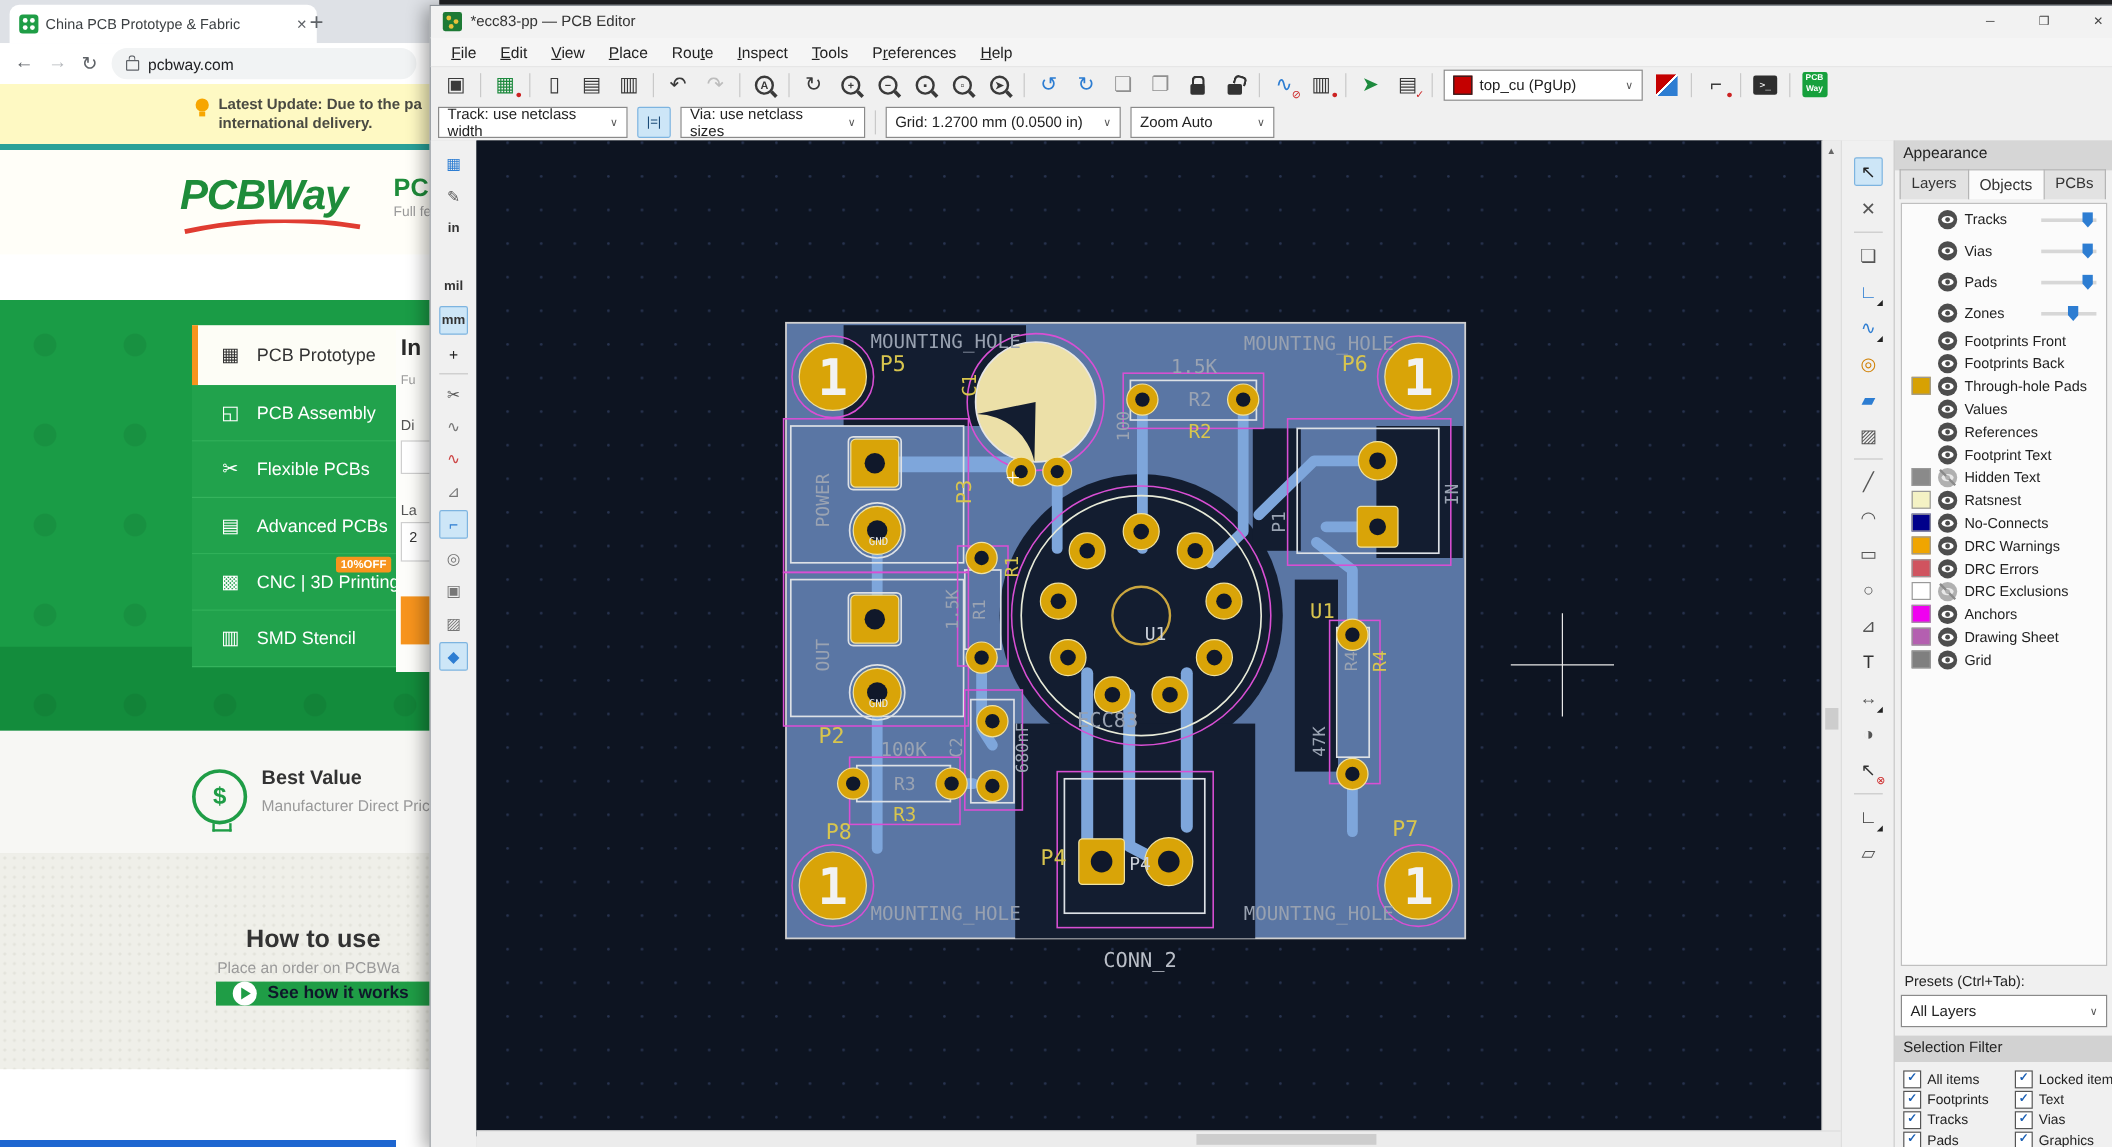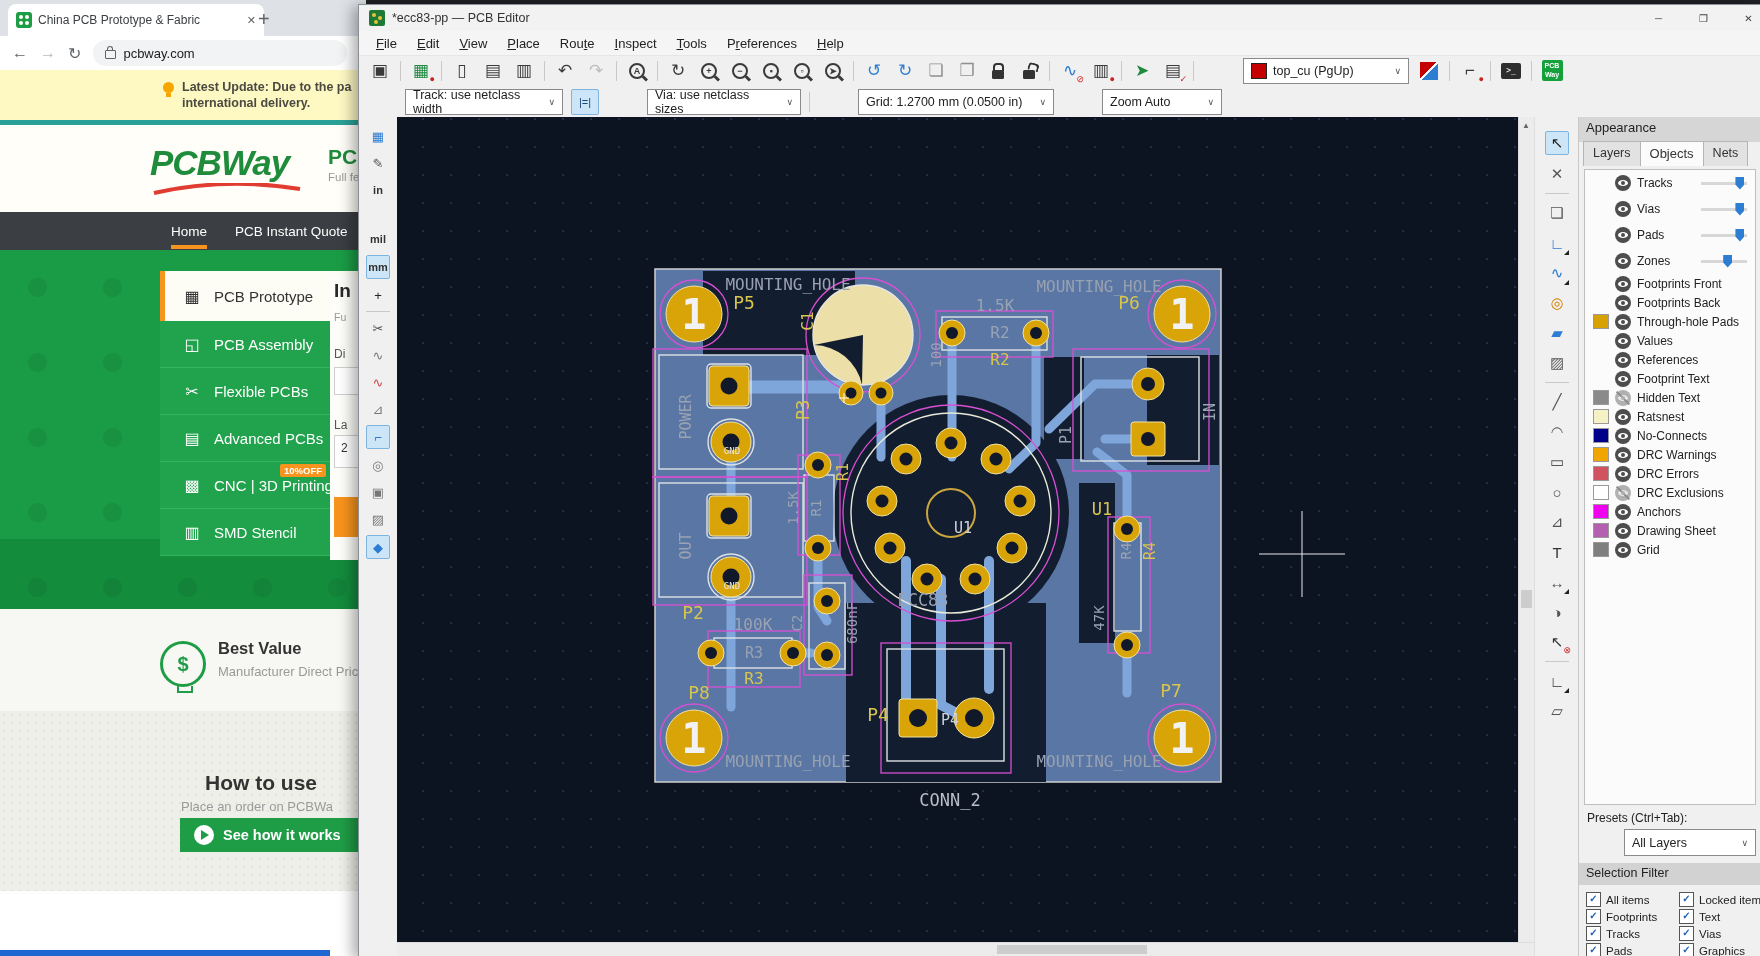--- a/index.html
+++ b/index.html
@@ -62,21 +62,21 @@
   #bestvalue{position:absolute;left:0;top:609px;width:100%;height:102px;background:#f7f7f4;border-bottom:1px solid #e4e4e0;}
   .bv-ico{position:absolute;left:160px;top:32px;width:40px;height:40px;border:3px solid #1f9d46;border-radius:50%;
        color:#1f9d46;font-size:20px;font-weight:bold;text-align:center;line-height:40px;}
   .bv-ico::after{content:"";position:absolute;left:14px;bottom:-9px;width:12px;height:5px;border:2px solid #1f9d46;border-top:none;}
   .bv-title{position:absolute;left:218px;top:30px;font-size:16.5px;font-weight:bold;color:#333;}
   .bv-sub{position:absolute;left:218px;top:55px;font-size:13px;color:#9a9a9a;white-space:nowrap;}
   #howto{position:absolute;left:0;top:711px;width:100%;height:180px;background:#efefe9;
        background-image:radial-gradient(#e3e3db 1px,transparent 1.5px);background-size:8px 8px;}
   .ht-title{position:absolute;left:205px;top:60px;font-size:21px;font-weight:bold;color:#333;}
   .ht-sub{position:absolute;left:181px;top:88px;font-size:13px;color:#9a9a9a;white-space:nowrap;}
-  .ht-btn{position:absolute;left:180px;top:107px;width:190px;height:34px;background:#1f9d46;color:#ffffff;display:flex;
+  .ht-btn{position:absolute;left:180px;top:107px;width:190px;height:20px;background:#1f9d46;color:#0f172a;display:flex;
        align-items:center;gap:9px;padding-left:14px;font-size:14.5px;font-weight:bold;}
   .play{width:20px;height:20px;background:#fff;border-radius:50%;position:relative;flex:none;}
   .play::after{content:"";position:absolute;left:7px;top:5px;border-left:8px solid #1f9d46;
        border-top:5px solid transparent;border-bottom:5px solid transparent;}
   #gift{position:absolute;left:0;top:891px;width:100%;height:65px;background:#fff;}
   .g-title{position:absolute;left:181px;top:8px;font-size:16px;font-weight:bold;color:#333;white-space:nowrap;}
   .g-title .free{color:#1f9d46;}
   .g-sub{position:absolute;left:181px;top:30px;font-size:12px;color:#9a9a9a;white-space:nowrap;}
   .g-count{position:absolute;left:181px;top:47px;font-size:14.5px;font-weight:bold;color:#333;}
   #bluebar{position:absolute;left:0;top:950px;width:330px;height:6px;background:#1e66d0;}
@@ -108,21 +108,21 @@
   .mag::after{content:"";position:absolute;width:6px;height:2.5px;background:#3a3a3a;transform:rotate(45deg);right:-5px;bottom:-3px;}
   .lock{width:12px;height:9px;background:#333;border-radius:1.5px;position:relative;margin-top:7px;}
   .lock::before{content:"";position:absolute;width:7px;height:6px;border:2px solid #333;border-bottom:none;
        border-radius:4px 4px 0 0;left:0.5px;top:-7px;}
   .lock.open::before{left:5px;transform:rotate(16deg);}
   .layerpair{width:18px;height:18px;background:linear-gradient(135deg,#c40000 0 46%,#fff 46% 54%,#2d7dd2 54% 100%);}
   .consoleico{width:20px;height:16px;background:#2e2e2e;border-radius:2px;color:#fff;font-size:8px;line-height:16px;text-align:center;font-family:"DejaVu Sans Mono",monospace;}
   .pcbwayico{width:21px;height:21px;background:#16a03c;border-radius:2px;color:#fff;font-size:7px;font-weight:bold;
        line-height:1.15;display:flex;align-items:center;justify-content:center;text-align:center;}
   .wcombo{border:1px solid #8a8a8a;background:#fff;height:24px;display:flex;align-items:center;gap:6px;
-       padding:0 7px;font-size:12.5px;color:#222;flex:none;justify-content:space-between;margin-left:40px;}
+       padding:0 7px;font-size:12.5px;color:#222;flex:none;justify-content:space-between;}
   .wcombo .chev{font-size:9px;color:#555;}
   .swatch14{width:14px;height:14px;border:1px solid #222;flex:none;}
   .sizebtn{width:26px;height:24px;background:#cde6f7;border:1px solid #7db4e0;border-radius:2px;display:flex;
        align-items:center;justify-content:center;font-size:11px;color:#1a4a77;flex:none;}
   
   #ltools{position:absolute;left:0;top:112px;width:38px;bottom:0;background:#f0f0f0;display:flex;flex-direction:column;
        align-items:center;gap:5px;padding-top:8px;border-right:1px solid #dedede;}
   #ltools .tool{font-size:13px;}
   #ltools .unit{font-size:11px;font-weight:bold;color:#333;}
   #rtools{position:absolute;right:182px;top:112px;width:44px;bottom:0;background:#f0f0f0;display:flex;flex-direction:column;
@@ -201,24 +201,20 @@
   </div>
   <div id="tealline"></div>
   <div id="logoarea">
     <div id="logo">PCBWay</div>
     <svg id="logo-swoosh" viewBox="0 0 150 12">
       <path d="M2,10 Q75,-6 148,6" stroke="#e03c31" stroke-width="4" fill="none"></path>
     </svg>
     <div id="hero-head">PCB</div>
     <div id="hero-sub">Full fea</div>
   </div>
-  <div id="sitenav">
-      <div class="nav-item active">Home</div>
-      <div class="nav-item">PCB Instant Quote</div>
-    </div>
   <div id="greensec">
     <div class="shade"></div>
     <div id="sidemenu">
         <div class="menu-item active">
           <span class="mico">▦</span>
           <span>PCB Prototype</span>
         </div>
         <div class="menu-item">
           <span class="mico">◱</span>
           <span>PCB Assembly</span>
@@ -637,21 +633,21 @@
       <span class="hsep"></span>
       <span class="tool corner" style="color: rgb(51, 51, 51);">∟</span>
       <span class="tool" style="color: rgb(85, 85, 85);">▱</span>
     </div>
 
   <div id="apanel">
     <div class="phead">Appearance</div>
     <div id="ptabs">
         <span class="ptab">Layers</span>
         <span class="ptab active">Objects</span>
-        <span class="ptab">Nets</span>
+        <span class="ptab">PCBs</span>
       </div>
     <div id="objbox">
         <div class="obj-row tall">
           <span class="sw none"></span>
           <span class="eye"></span>
           <span class="lbl">Tracks</span>
           <span class="slider">
             <i class="knob" style="left: 34.41px;"></i>
           </span>
         </div>

